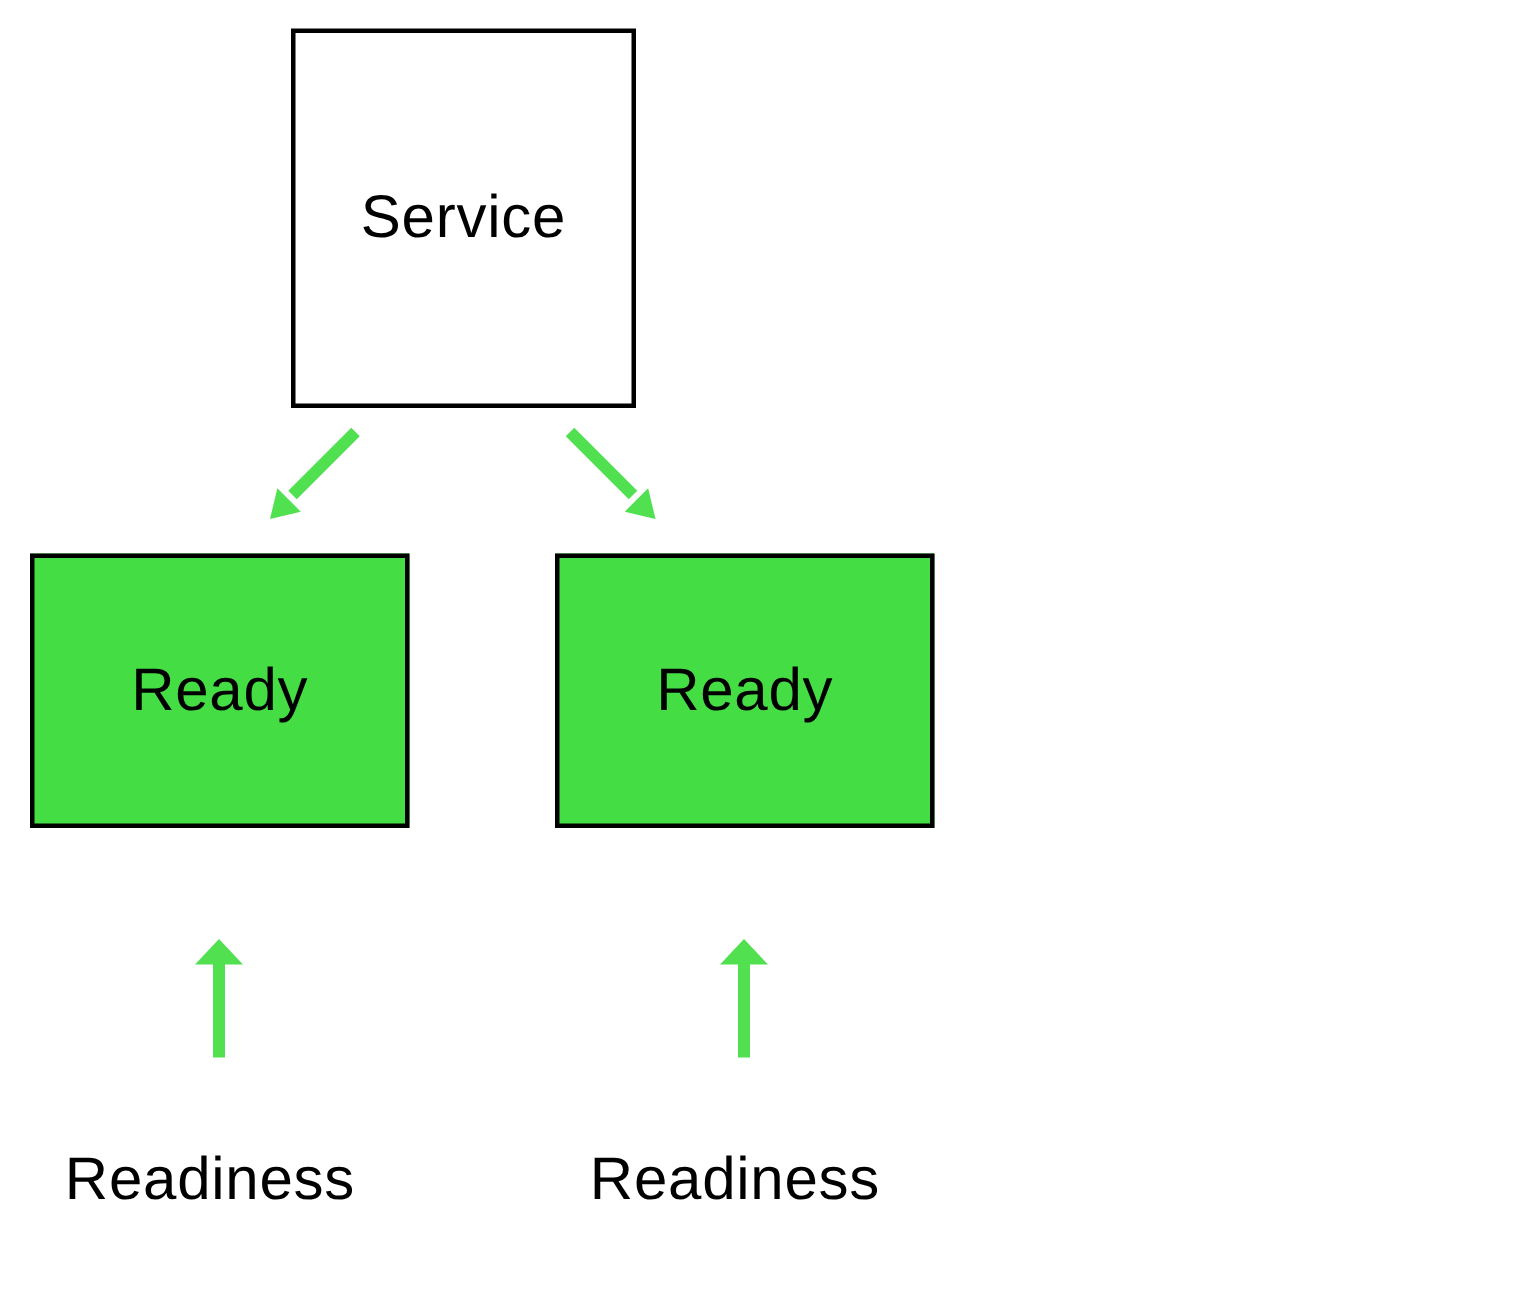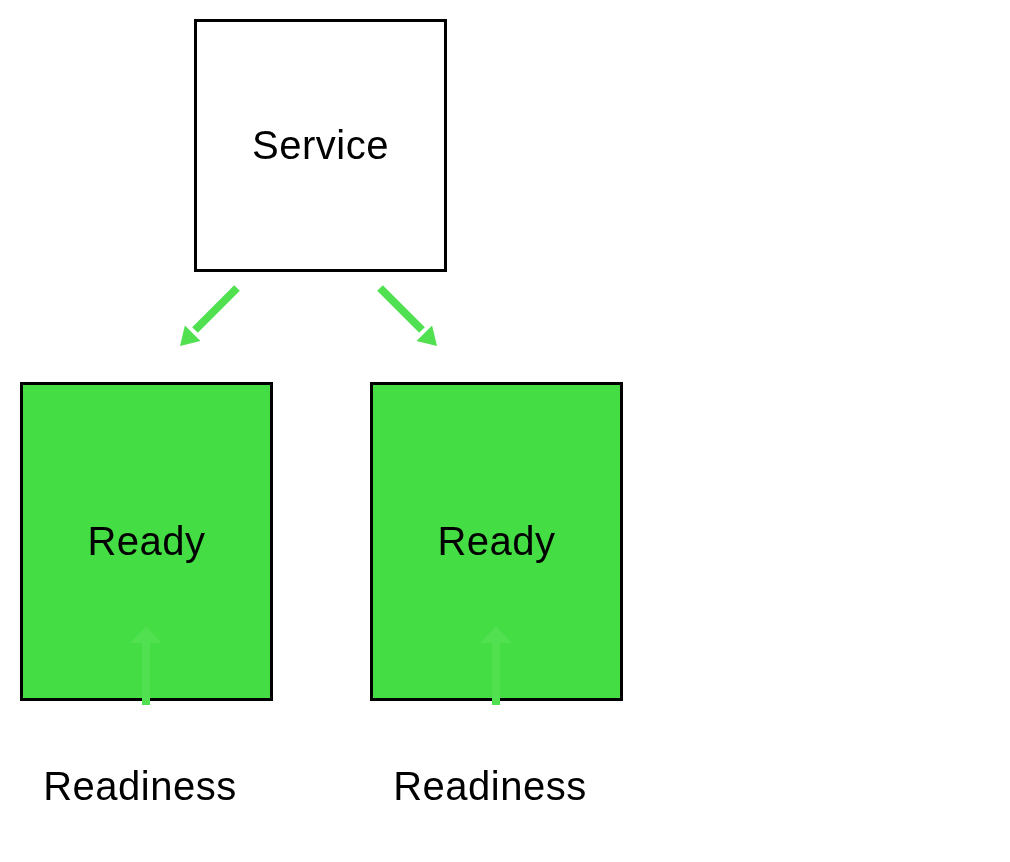--- a/index.html
+++ b/index.html
@@ -25,28 +25,28 @@
     display: flex;
     align-items: center;
     justify-content: center;
     font-size: 40px;
     color: var(--text, #000000);
     letter-spacing: 0.5px;
   }
   .node-service {
     left: 194px;
     top: 19px;
-    width: 253px;
+    width: 230px;
     height: 253px;
     background: var(--node-service-fill, #ffffff);
   }
   .node-ready {
-    top: 382px;
+    top: 369px;
     width: 253px;
-    height: 319px;
+    height: 183px;
     background: var(--node-ready-fill, #44dd44);
   }
   .node-ready.left  { left: 20px; }
   .node-ready.right { left: 370px; }
 
   .arrow-layer {
     position: absolute;
     left: 0;
     top: 0;
     width: 1010px;

